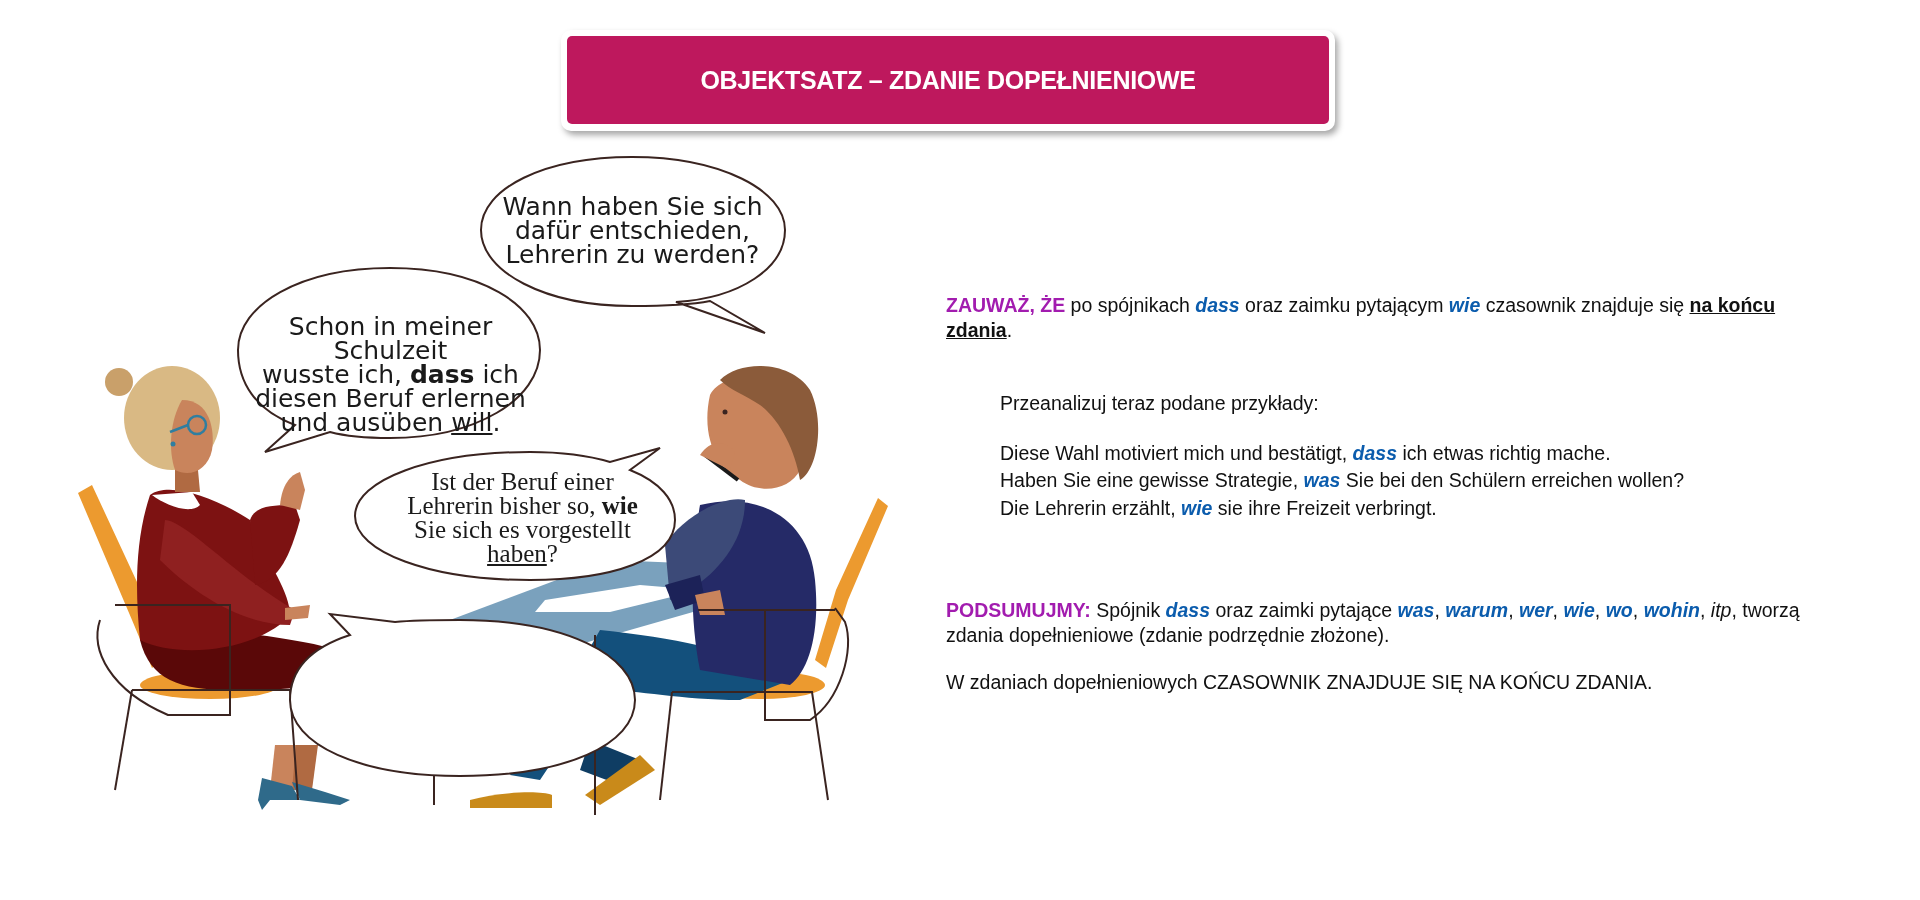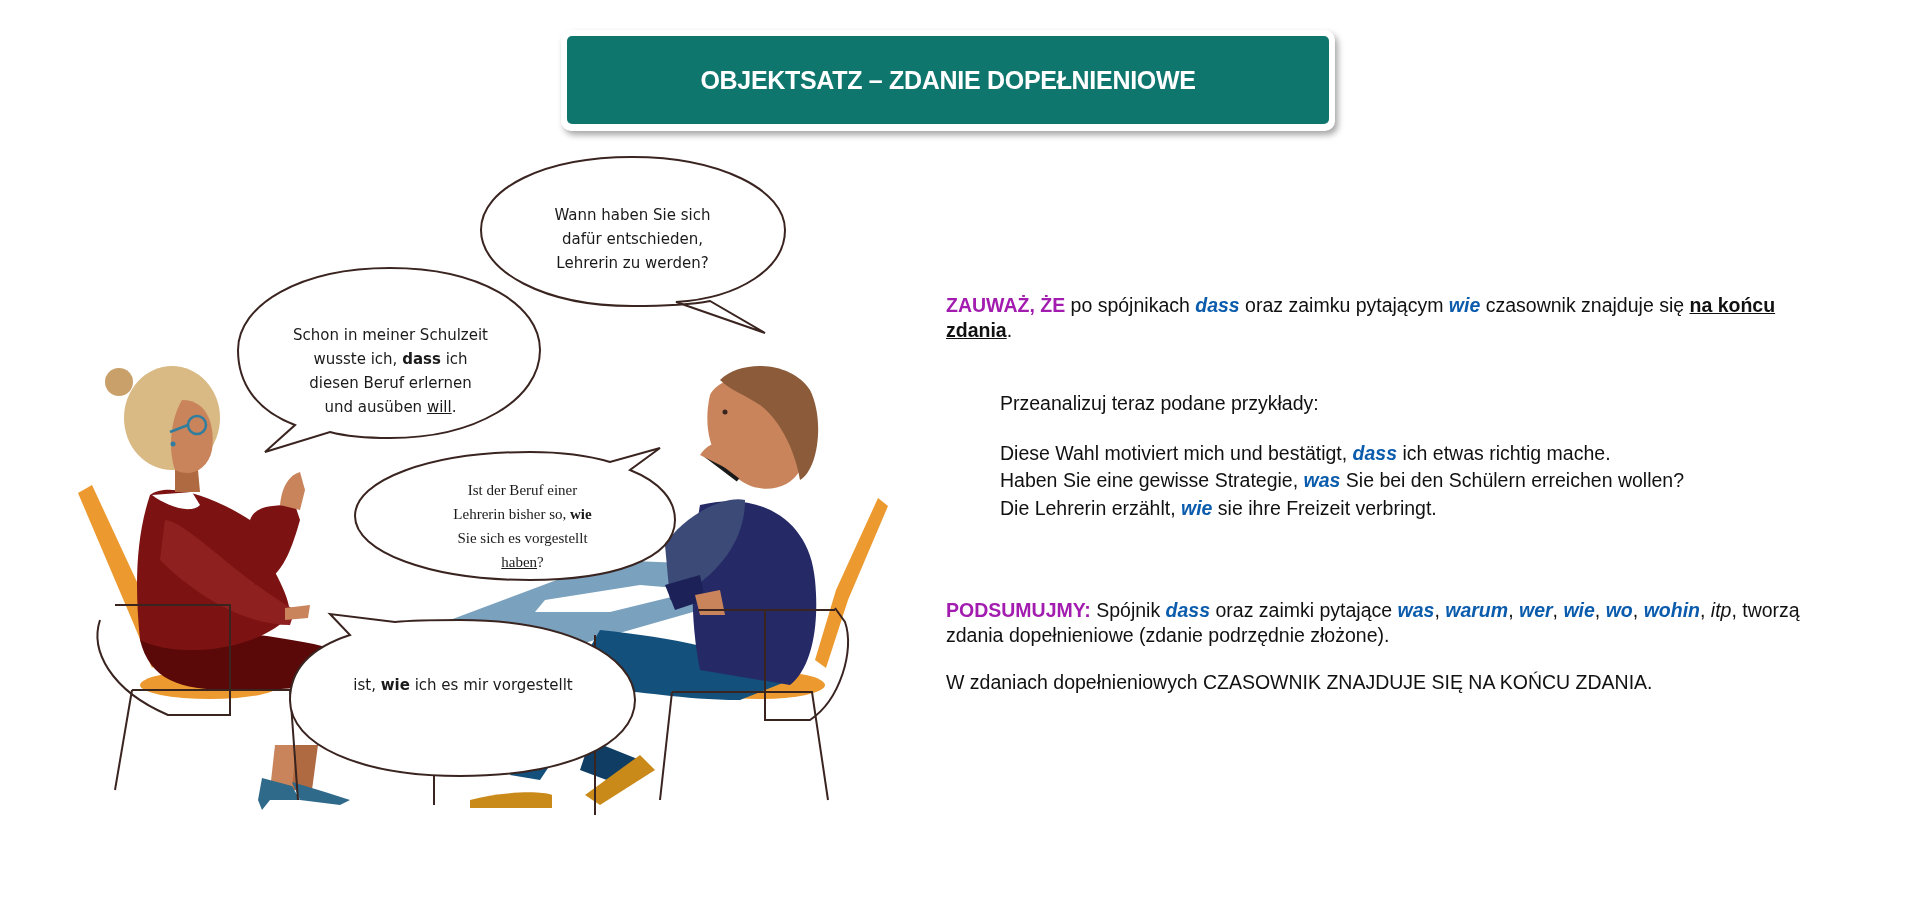--- a/index.html
+++ b/index.html
@@ -1,26 +1,26 @@
 <!DOCTYPE html>
 <html><head>
 <meta charset="utf-8">
 <style>
   html, body { margin:0; padding:0; background:#ffffff; }
   body { width:1920px; height:900px; position:relative; overflow:hidden;
          font-family:"DejaVu Sans", sans-serif; color:#111; }
   .title-wrap { position:absolute; left:561px; top:30px; width:774px; height:101px;
                 background:#fff; border-radius:10px; box-shadow:3px 4px 6px rgba(0,0,0,0.35); }
-  .title-box { position:absolute; left:6px; top:6px; right:6px; bottom:7px; background:#0f766e;
+  .title-box { position:absolute; left:6px; top:6px; right:6px; bottom:7px; background:#be185d;
                border-radius:5px; display:flex; align-items:center; justify-content:center; }
   .title-text { color:#fff; font-weight:bold; font-size:25px; letter-spacing:-0.3px;
                 font-family:"Liberation Sans", sans-serif; }
   .scene { position:absolute; left:0; top:0; width:920px; height:900px; }
-  .bubble-text { position:absolute; text-align:center; font-size:15px; line-height:24px;
-                 color:#1a1a1a; font-family:"DejaVu Sans", sans-serif;margin-top:8px; }
+  .bubble-text { position:absolute; text-align:center; font-size:25px; line-height:24px;
+                 color:#1a1a1a; font-family:"DejaVu Sans", sans-serif; }
   .bubble-text b { font-weight:bold; }
   .bubble-text u { text-decoration:underline; }
   .right { position:absolute; left:946px; top:0; width:930px;
            font-family:"Liberation Sans", sans-serif; font-size:19.5px; color:#111; }
   .para { position:absolute; left:0; width:900px; line-height:25px; }
   .kw { color:#0b5cad; font-weight:bold; font-style:italic; }
   .hl { color:#a21caf; font-weight:bold; }
   .strong { font-weight:bold;text-decoration:underline; }
   .examples { position:absolute; left:54px; line-height:27.5px; }
 </style>
@@ -135,21 +135,20 @@
   
   <div class="bubble-text" style="left:380px; top:470px; width:285px;font-family:Liberation Serif, serif;">
     <div>Ist der Beruf einer</div>
     <div><span>Lehrerin bisher so, </span><b>wie</b></div>
     <div>Sie sich es vorgestellt</div>
     <div><u>haben</u><span>?</span></div>
   </div>
 
   
   <div class="bubble-text" style="left:298px; top:665px; width:330px;">
-    <div><span>ist, </span><b>wie</b><span> ich es mir vorgestellt</span></div>
   </div>
 </div>
 
 <div class="right">
   <div class="para" style="top:293px;">
     <span class="hl">ZAUWAŻ, ŻE</span><span> po spójnikach </span><span class="kw">dass</span><span> oraz zaimku pytającym </span><span class="kw">wie</span><span> czasownik znajduje się </span><span class="strong">na końcu</span><br><span class="strong">zdania</span><span>.</span>
   </div>
 
   <div class="examples" style="top:390px;">
     <div>Przeanalizuj teraz podane przykłady:</div>

